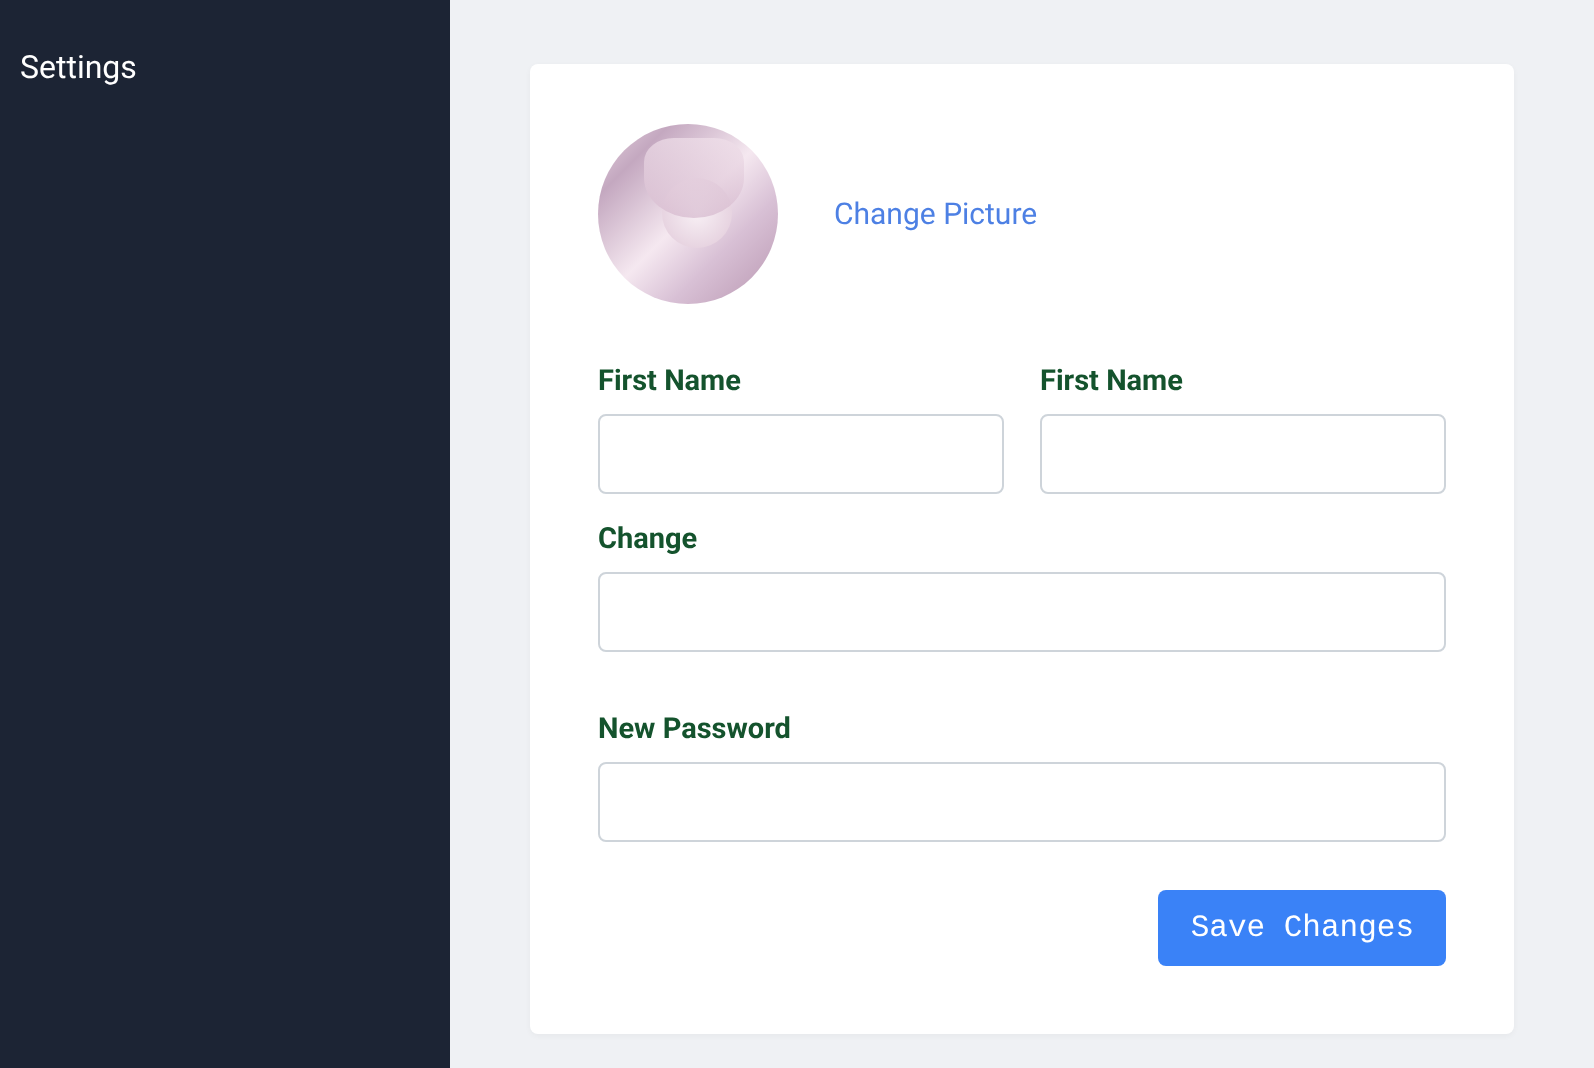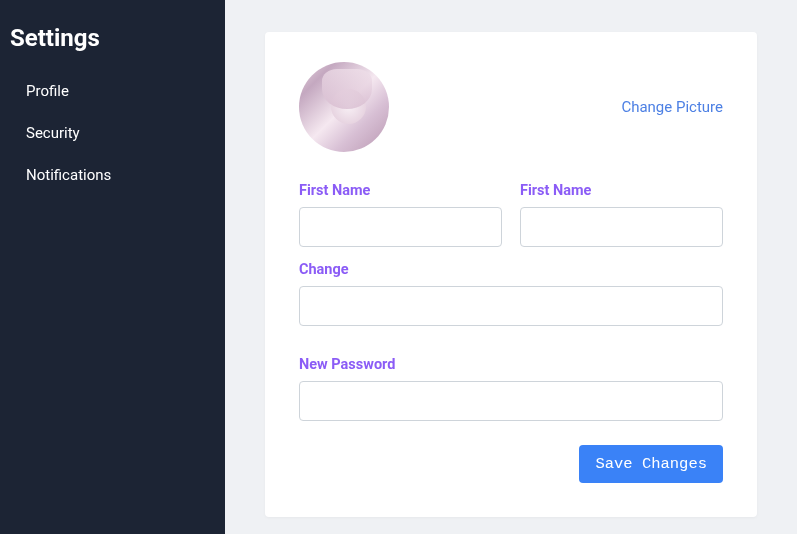--- a/index.html
+++ b/index.html
@@ -16,22 +16,22 @@
       display: flex;
     }
     .sidebar {
       width: 225px;
       background: #1c2434;
       color: #fff;
       padding: 0;
       flex-shrink: 0;
     }
     .sidebar-title {
-      font-size: 24px;
-      font-weight: 700;
+      font-size: 16px;
+      font-weight: 400;
       padding: 24px 10px 10px 10px;
     }
     .nav-list {
       list-style: none;
       padding: 8px 0;
     }
     .nav-item {
       padding: 12px 10px 12px 26px;
       font-size: 15px;
       cursor: pointer;
@@ -43,21 +43,21 @@
     }
     .card {
       background: #fff;
       border-radius: 4px;
       padding: 30px 34px 34px 34px;
       box-shadow: 0 1px 3px rgba(0,0,0,0.04);
     }
     .avatar-row {
       display: flex;
       align-items: center;
-      justify-content: space-between;
+      justify-content: flex-start;
       gap: 28px;
       margin-bottom: 30px;
     }
     .avatar {
       width: 90px;
       height: 90px;
       border-radius: 50%;
       background: linear-gradient(135deg, #e8d5e0 0%, #c4a8c0 20%, #f5e8f0 50%, #d8c0d5 70%, #b896b0 100%);
       position: relative;
       overflow: hidden;
@@ -102,21 +102,21 @@
     }
     .field-full {
       width: 100%;
       margin-bottom: 14px;
     }
     .label {
       display: block;
       font-weight: 700;
       font-size: 14.5px;
       margin-bottom: 8px;
-      color: #8b5cf6;
+      color: #14532d;
     }
     .input {
       width: 100%;
       height: 40px;
       border: 1px solid #ced4da;
       border-radius: 4px;
       padding: 8px 12px;
       font-size: 15px;
       font-family: inherit;
     }
@@ -137,25 +137,20 @@
       font-size: 15.5px;
       cursor: pointer;
       font-family: Liberation Mono, monospace;
     }
   </style>
 </head>
 <body>
 
 <aside class="sidebar">
   <h1 class="sidebar-title">Settings</h1>
-  <ul class="nav-list">
-    <li class="nav-item">Profile</li>
-    <li class="nav-item">Security</li>
-    <li class="nav-item">Notifications</li>
-  </ul>
 </aside>
 
 <main class="main">
   <div class="card">
 
     <div class="avatar-row">
       <div class="avatar"></div>
       <button class="change-pic">Change Picture</button>
     </div>
 

